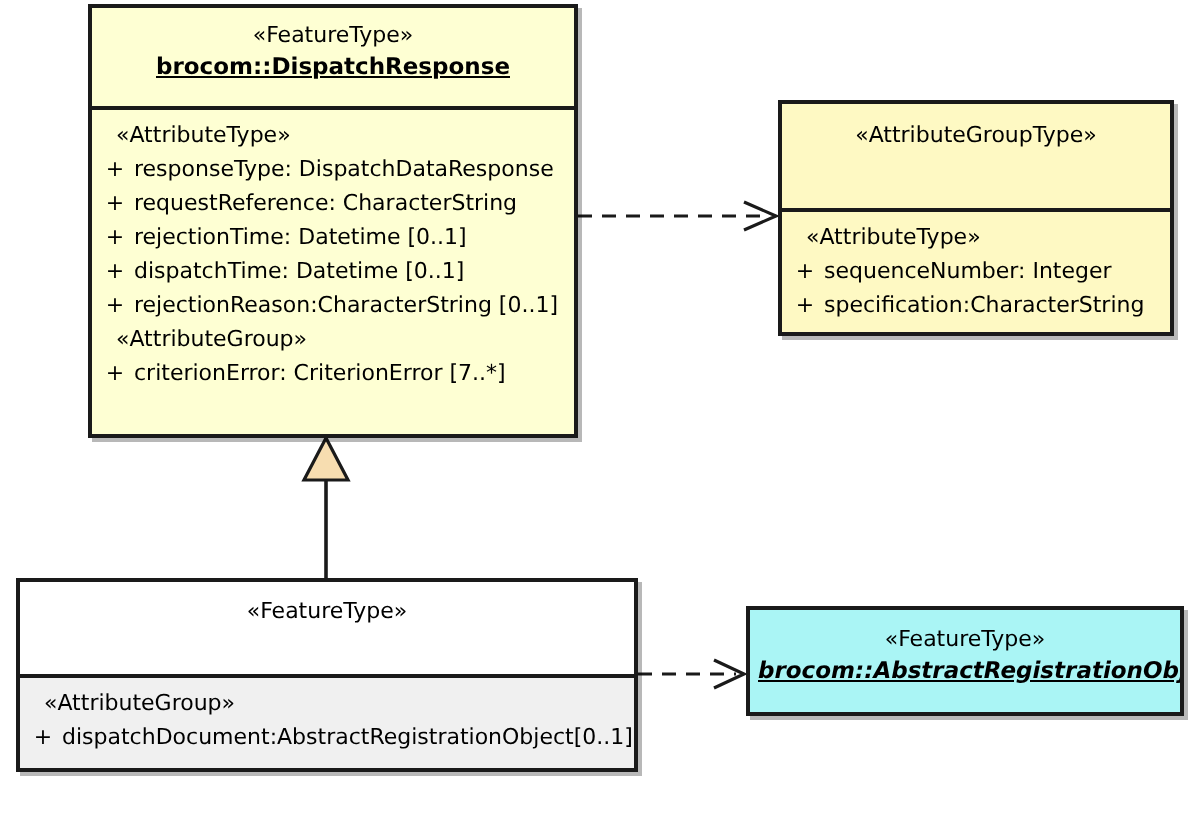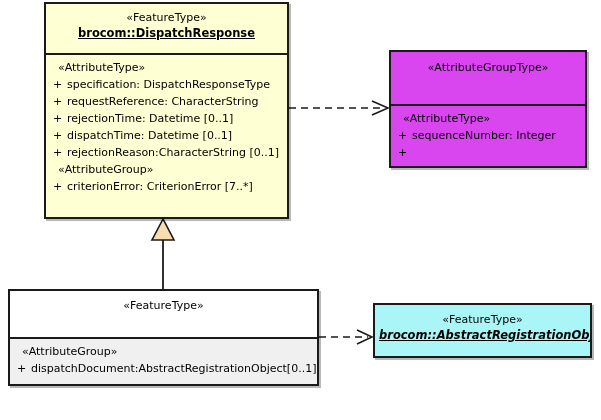--- a/index.html
+++ b/index.html
@@ -83,21 +83,21 @@
 
   
   #box-dispatch-response {
     left: 44px; top: 2px; width: 245px; height: 217px;
     background: #feffd3;
   }
   #box-dispatch-response .uml-header { height: 51px; padding-top: 6px; }
 
   #box-criterion-error {
     left: 389px; top: 50px; width: 198px; height: 118px;
-    background: #d946ef;
+    background: #fef9c3;
   }
   #box-criterion-error .uml-header { height: 54px; padding-top: 8px; }
 
   #box-dispatch-data-response {
     left: 8px; top: 289px; width: 311px; height: 97px;
     background: #f0f0f0;
   }
   #box-dispatch-data-response .uml-header {
     height: 48px; padding-top: 7px; background: #ffffff;
   }
@@ -142,21 +142,21 @@
 
   <div class="uml-class" id="box-dispatch-response">
     <div class="uml-header">
       <span class="stereotype">«FeatureType»</span>
       <span class="classname">brocom::DispatchResponse</span>
     </div>
     <div class="uml-body">
       <div class="group-label">«AttributeType»</div>
       <div class="attr-row">
         <span class="attr-vis">+</span>
-        <span class="attr-text">specification: DispatchResponseType</span>
+        <span class="attr-text">responseType: DispatchDataResponse</span>
       </div>
       <div class="attr-row">
         <span class="attr-vis">+</span>
         <span class="attr-text">requestReference: CharacterString</span>
       </div>
       <div class="attr-row">
         <span class="attr-vis">+</span>
         <span class="attr-text">rejectionTime: Datetime [0..1]</span>
       </div>
       <div class="attr-row">
@@ -180,20 +180,21 @@
       <span class="stereotype">«AttributeGroupType»</span>
     </div>
     <div class="uml-body">
       <div class="group-label">«AttributeType»</div>
       <div class="attr-row">
         <span class="attr-vis">+</span>
         <span class="attr-text">sequenceNumber: Integer</span>
       </div>
       <div class="attr-row">
         <span class="attr-vis">+</span>
+        <span class="attr-text">specification:CharacterString</span>
       </div>
     </div>
   </div>
 
   <div class="uml-class" id="box-dispatch-data-response">
     <div class="uml-header">
       <span class="stereotype">«FeatureType»</span>
     </div>
     <div class="uml-body">
       <div class="group-label">«AttributeGroup»</div>

